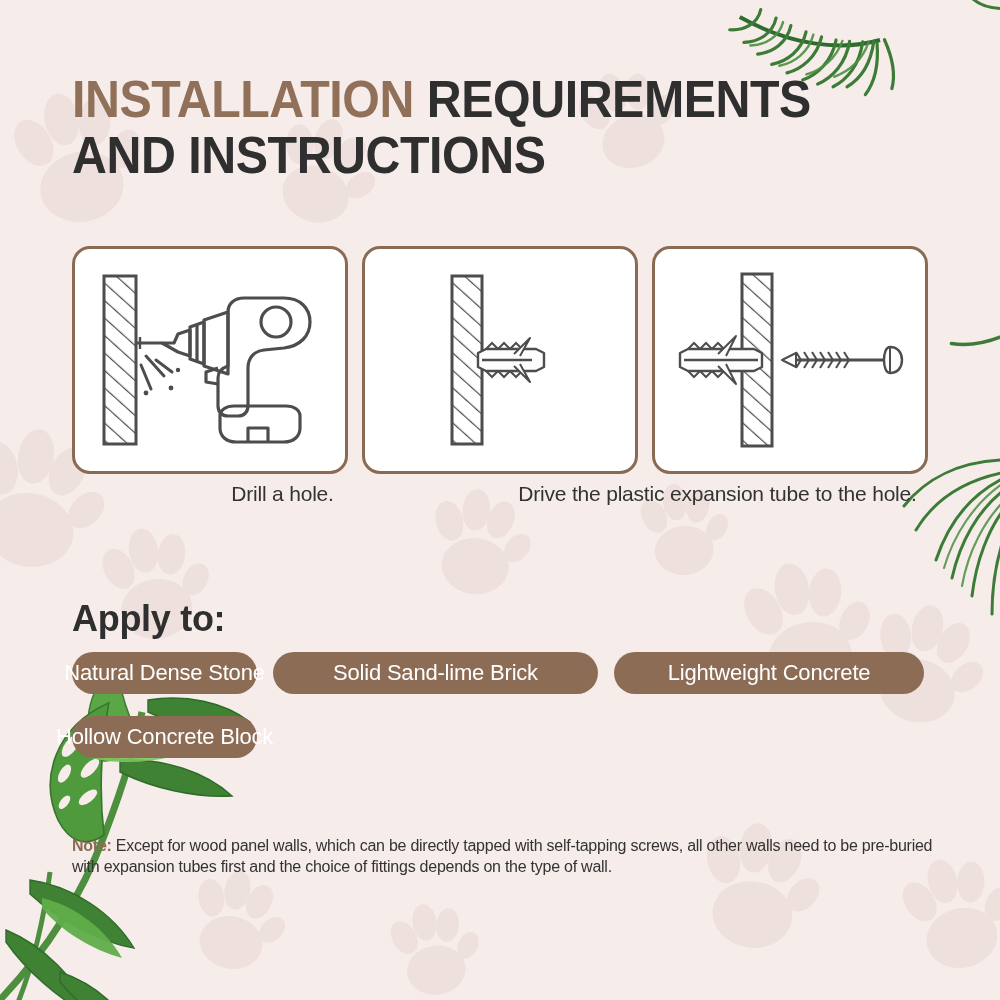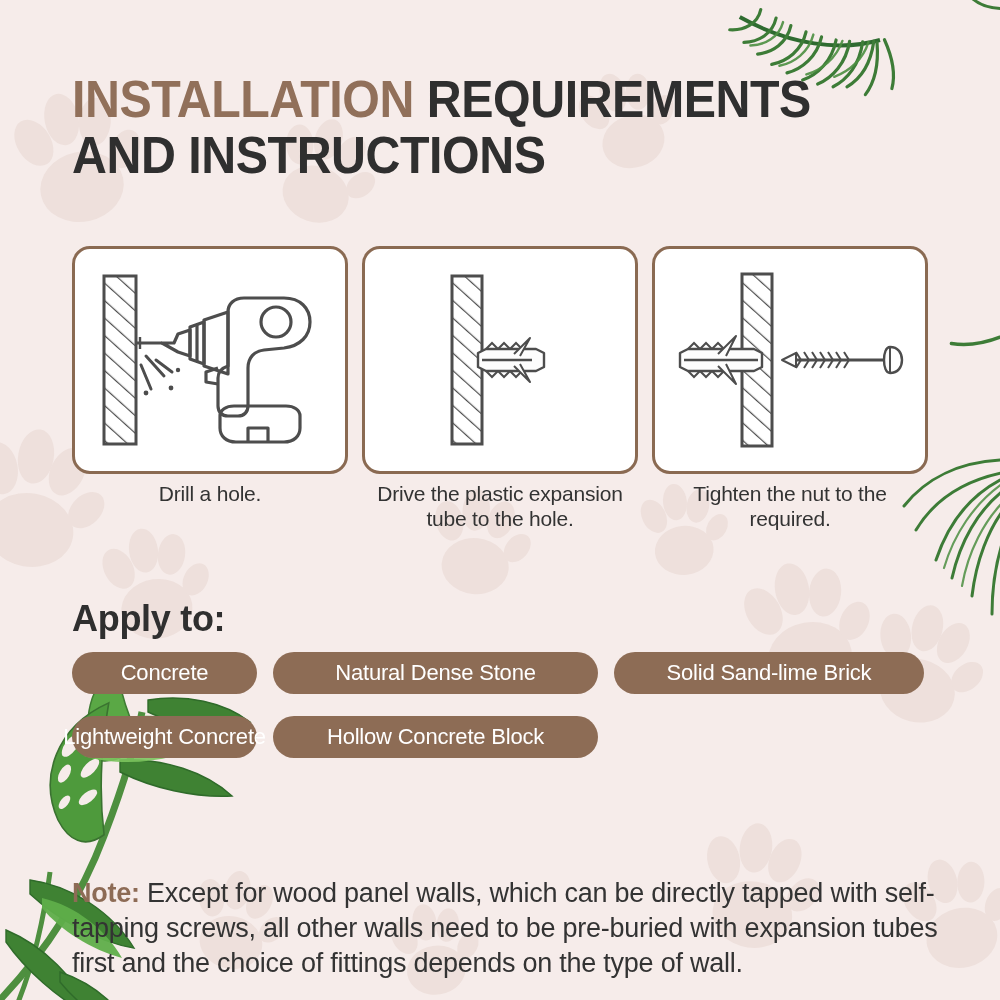--- a/index.html
+++ b/index.html
@@ -93,25 +93,24 @@
     display:flex; align-items:center; justify-content:center;
     font-size:22px;
     letter-spacing:-0.2px;
     padding:0 14px;
     white-space:nowrap;
   }
 
   
   .note {
     position:absolute; left:72px; top:836px; width:880px;
-    font-size:27px;
+    font-size:16px;
     line-height:1.30;
     color:#333333;
     letter-spacing:-0.25px;
-    margin-top:40px;
   }
   .note-label { color:#8d6b55; font-weight:bold; }
 </style>
 </head>
 <body>
 
 <div id="stage">
 
   <svg class="bg-layer paws" width="1000" height="1000" viewBox="0 0 1000 1000">
     <defs>
@@ -403,27 +402,25 @@
                      C100,13 98,7 98,0 C98,-7 100,-13 104,-13 Z" fill="#fdfdfd" stroke="#4d4d4d" stroke-width="2.4"></path>
             <line x1="104" y1="-12" x2="104" y2="12" stroke="#4d4d4d" stroke-width="2"></line>
           </g>
         </svg>
       </div>
     </div>
 
     <div class="captions">
       <div class="caption">Drill a hole.</div>
       <div class="caption">Drive the plastic expansion tube to the hole.</div>
-      <div class="caption">Tighten the nut to the required.</div>
     </div>
 
     <div class="apply-heading">Apply to:</div>
 
     <div class="pill-grid">
-      <div class="pill">Concrete</div>
       <div class="pill">Natural Dense Stone</div>
       <div class="pill">Solid Sand-lime Brick</div>
       <div class="pill">Lightweight Concrete</div>
       <div class="pill">Hollow Concrete Block</div>
     </div>
 
     <div class="note"><span class="note-label">Note:</span><span> Except for wood panel walls, which can be directly tapped with self-tapping screws, all other walls need to be pre-buried with expansion tubes first and the choice of fittings depends on the type of wall.</span></div>
 
   </div>
 </div>

